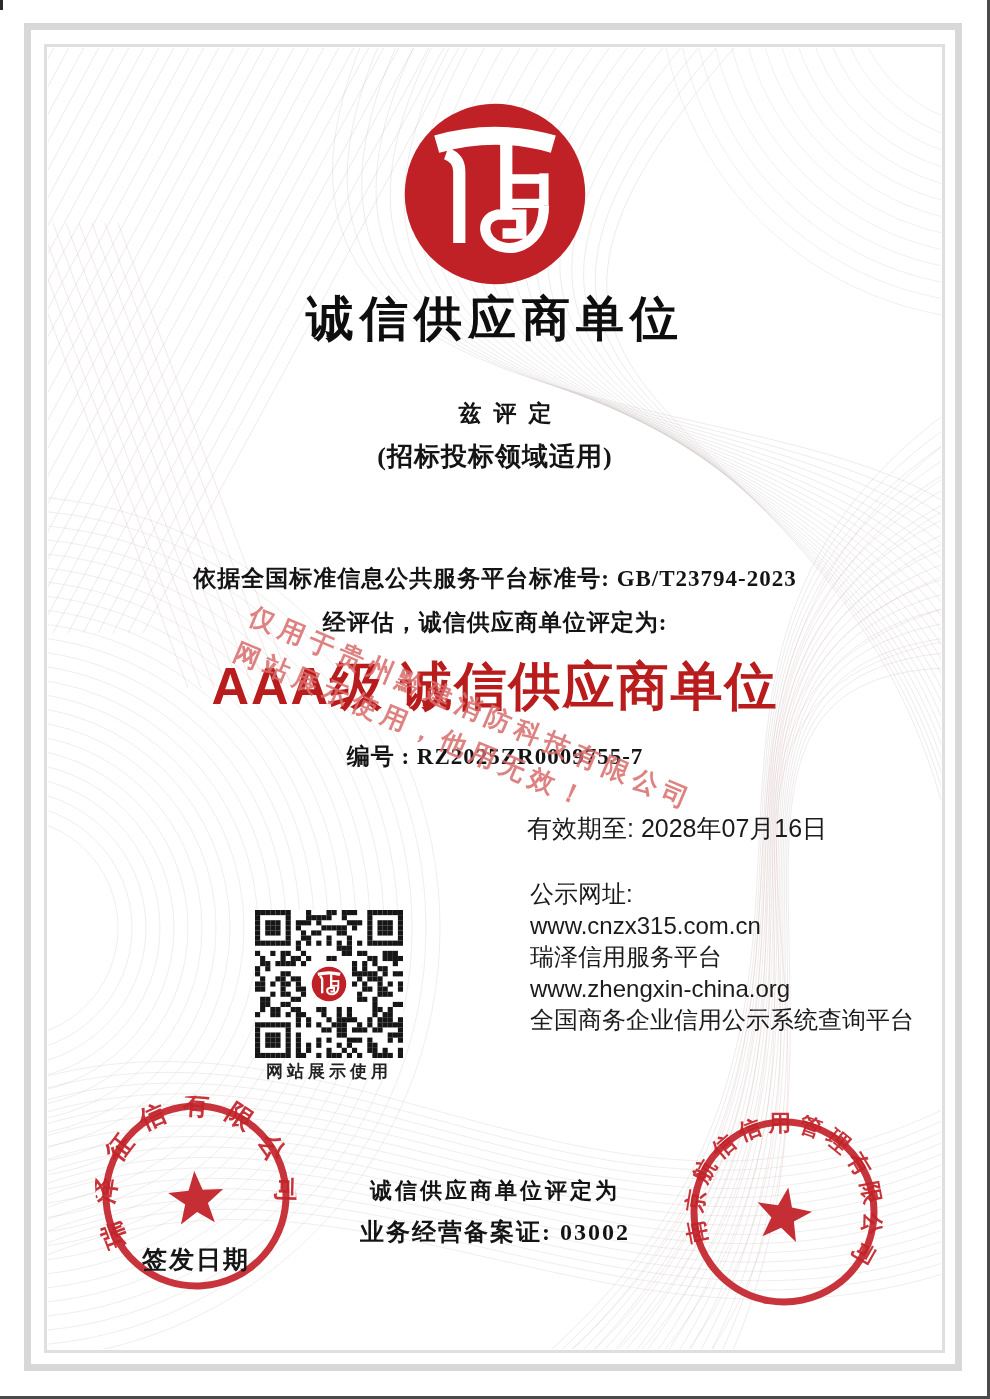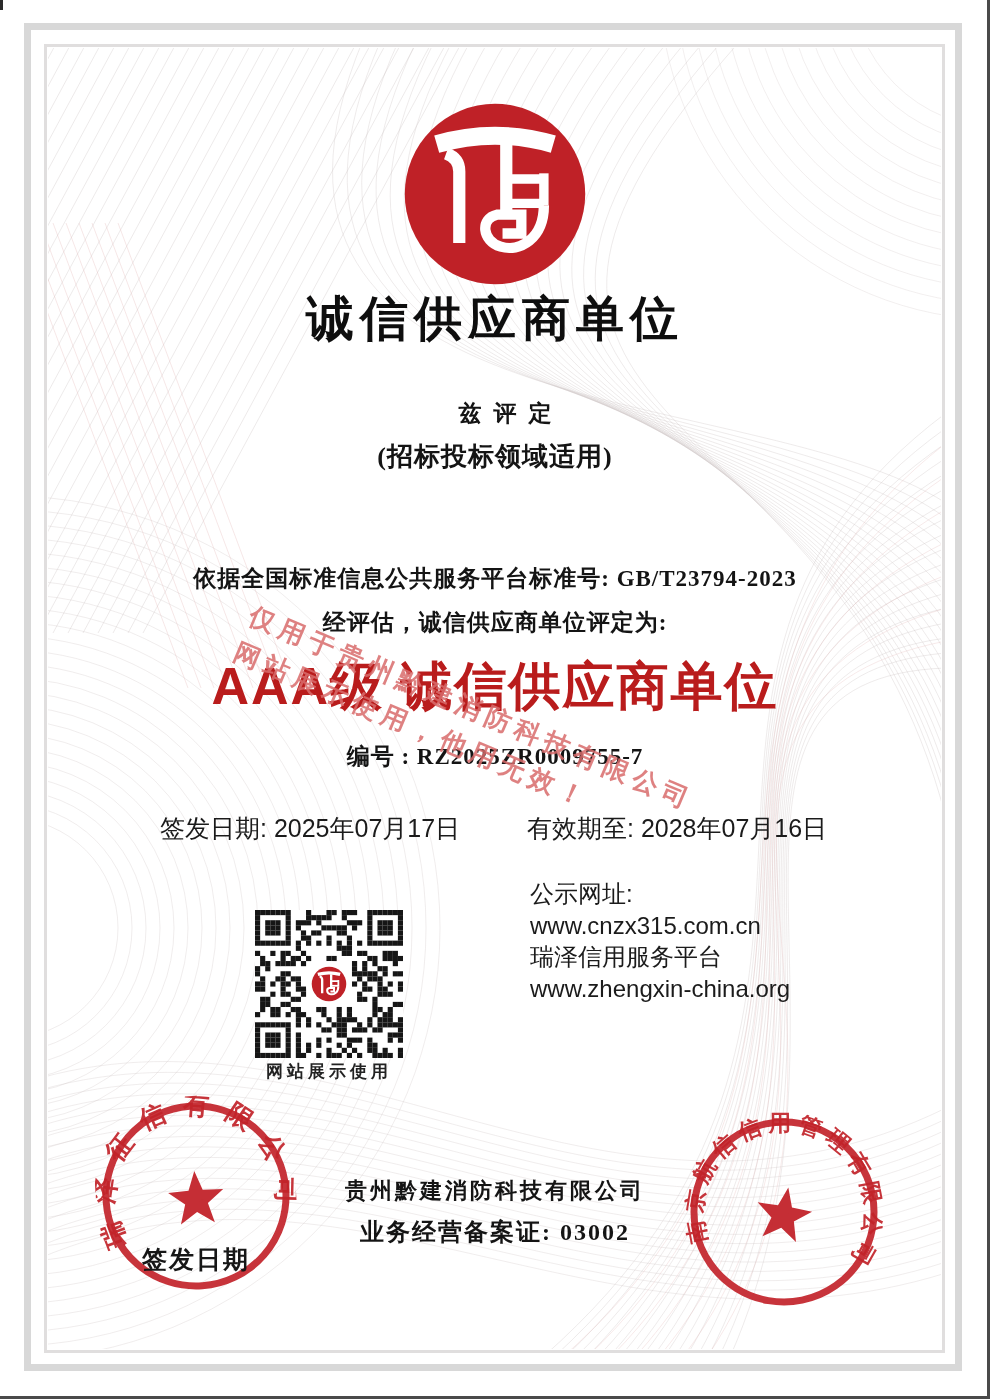--- a/index.html
+++ b/index.html
@@ -225,21 +225,20 @@
     <use href="#xinlogo"></use>
   </svg>
 
   <div class="t title">诚信供应商单位</div>
   <div class="t issue">兹评定</div>
   <div class="t scope">(招标投标领域适用)</div>
   <div class="t standard">依据全国标准信息公共服务平台标准号: GB/T23794-2023</div>
   <div class="t evaline">经评估，诚信供应商单位评定为:</div>
   <div class="t rating">AAA级 诚信供应商单位</div>
   <div class="t serial">编号 : RZ2025ZR0009755-7</div>
-  <div class="t date left-date">签发日期: 2025年07月17日</div>
   <div class="t date right-date">有效期至: 2028年07月16日</div>
 
   <svg id="qr" class="qr" viewBox="0 0 148 148">
     <rect x="-3" y="-3" width="154" height="154" fill="#ffffff"></rect>
     <g id="qr-cells">
         <rect x="0.00" y="0.00" width="5.15" height="5.15" fill="#161616"></rect>
         <rect x="5.10" y="0.00" width="5.15" height="5.15" fill="#161616"></rect>
         <rect x="10.21" y="0.00" width="5.15" height="5.15" fill="#161616"></rect>
         <rect x="15.31" y="0.00" width="5.15" height="5.15" fill="#161616"></rect>
         <rect x="20.41" y="0.00" width="5.15" height="5.15" fill="#161616"></rect>
@@ -595,23 +594,24 @@
     <circle cx="74" cy="74" r="23" fill="#ffffff"></circle>
     <use href="#xinlogo" x="56" y="56" width="36" height="36"></use>
   </svg>
   <div class="t qr-caption">网站展示使用</div>
 
   <div class="sites">
     <div>公示网址:</div>
     <div>www.cnzx315.com.cn</div>
     <div>瑞泽信用服务平台</div>
     <div>www.zhengxin-china.org</div>
+    <div>全国商务企业信用公示系统查询平台</div>
   </div>
 
-  <div class="t footer1">贵州黔建消防科技有限公司</div>
+  <div class="t footer1">诚信供应商单位评定为</div>
   <div class="t footer2">业务经营备案证: 03002</div>
 
   <svg class="stamp stamp-left" viewBox="0 0 200 200">
     <circle cx="100" cy="100" r="90" fill="none" stroke="#c2232a" stroke-width="7" opacity="0.92"></circle>
     <polygon fill="#c2232a" opacity="0.95" points="100,75 107.1,94.3 127.6,95 111.4,107.7 117,127.5 100,116 83,127.5 88.6,107.7 72.4,95 92.9,94.3"></polygon>
     <defs>
         <path id="arcL" d="M30,142 A81.6,81.6 0 1 1 170,142" fill="none"></path>
       </defs>
     <text font-size="26" letter-spacing="15">
       <textPath href="#arcL">瑞泽征信有限公司</textPath>

